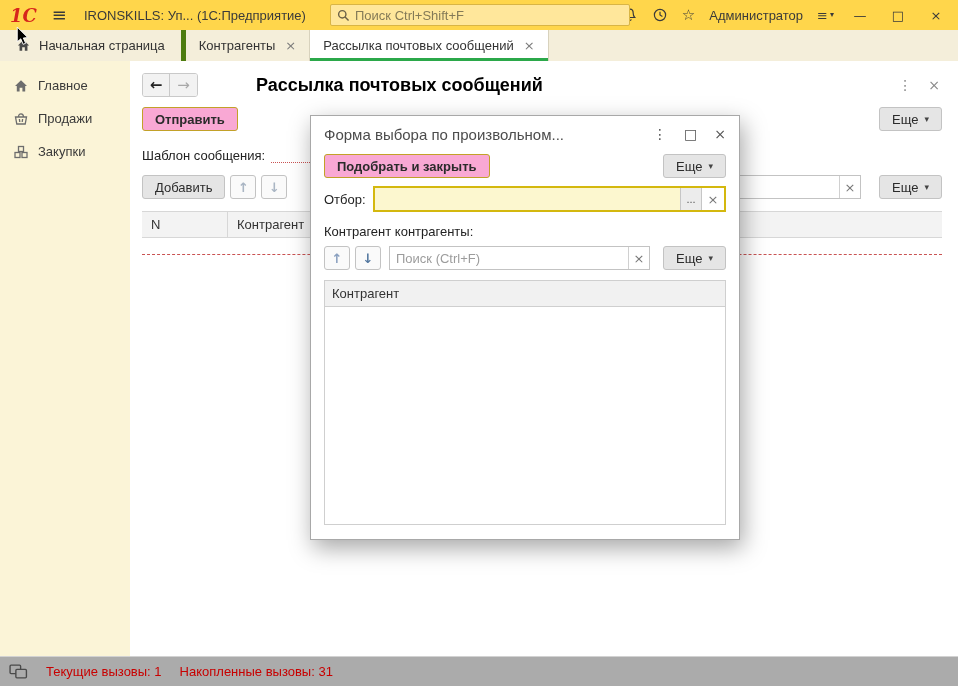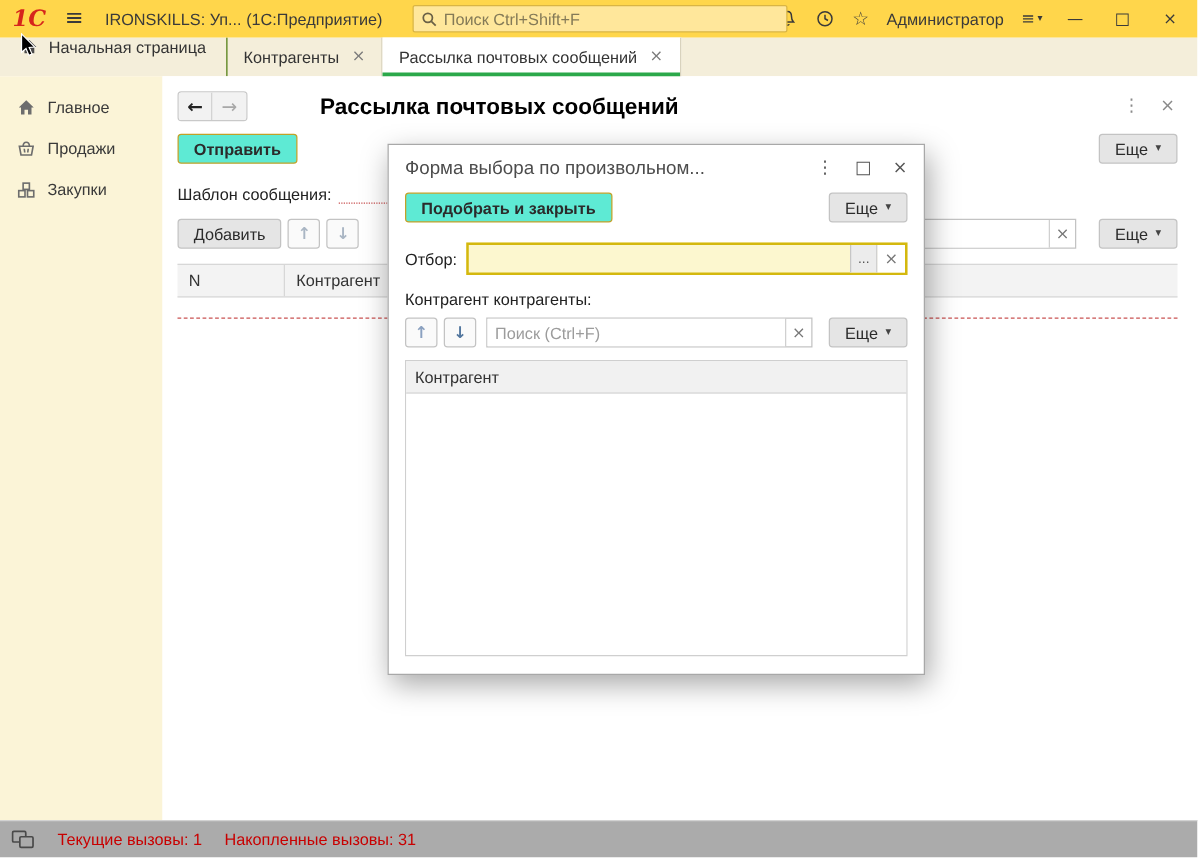--- a/index.html
+++ b/index.html
@@ -25,22 +25,22 @@
   .tb-search input::placeholder { color: #847a57; opacity: 1; }
   .tb-right { margin-left: auto; display: flex; align-items: center; gap: 14px; }
   .tb-right .glyph { color: #3a3a3a; font-size: 15px; }
   .user-name { color: #3a3a3a; }
   .svc { display: inline-flex; align-items: center; gap: 2px; color: #3a3a3a; }
   .svc .mini-caret { font-size: 8px; }
   .win-glyph { font-size: 13px; color: #3a3a3a; width: 24px; text-align: center; }
 
   
   .tabbar { height: 31px; background: #f4eeda; display: flex; align-items: stretch; }
-  .home-tab { display: flex; gap: 8px; padding: 0 16px;
-              border-right: 1px solid #4d7c0f; color: #333; }
+  .home-tab { display: flex; align-items: center; gap: 8px; padding: 0 16px;
+              border-right: 5px solid #4d7c0f; color: #333; }
   .tab { display: flex; align-items: center; gap: 10px; padding: 0 13px;
          border-right: 1px solid #d8d2bd; position: relative; color: #333; }
   .tab.active { background: #fff; }
   .tab.active::after { content: ""; position: absolute; left: 0; right: 0; bottom: 0;
                        height: 3px; background: #2ba84a; }
   .tab-close { color: #7b7b7b; font-size: 13px; }
 
   
   .middle { display: flex; height: 595px; }
   .sidebar { width: 130px; background: #fbf4d7; padding-top: 8px; flex-shrink: 0; }
@@ -57,21 +57,21 @@
   .nav-btn.back { color: #222; border-right: 1px solid #c9c9c9; font-weight: bold; }
   .nav-btn.fwd { color: #a8a8a8; }
   .page-title { margin-left: 58px; font-size: 18px; font-weight: bold; color: #000; }
   .corner { margin-left: auto; display: flex; gap: 16px; color: #8a8a8a;
             font-size: 14px; padding-right: 2px; }
 
   .btn { display: inline-flex; align-items: center; gap: 6px; height: 24px;
          padding: 0 12px; background: #e5e5e5; border: 1px solid #c3c3c3;
          border-radius: 3px; color: #2b2b2b; }
   .btn .caret { font-size: 9px; color: #444; }
-  .btn-yellow { background: #5eead4; border-color: #c2a128; font-weight: bold; text-align: center; }
+  .btn-yellow { background: #f9a8d4; border-color: #c2a128; font-weight: bold; text-align: center; }
 
   .toolbar-row { display: flex; margin-top: 8px; }
   .toolbar-row .more { margin-left: auto; }
 
   .template-row { display: flex; align-items: flex-end; margin-top: 12px; height: 20px; }
   .template-row label { color: #222; }
   .template-field { width: 215px; height: 18px; margin-left: 6px;
                     border-bottom: 1px dotted #c95353; }
 
   .add-row { display: flex; align-items: center; gap: 5px; margin-top: 12px; }
@@ -111,21 +111,21 @@
            background: #fff; border: 1px solid #a8a8a8;
            box-shadow: 3px 8px 22px rgba(0,0,0,0.35); z-index: 20;
            display: flex; flex-direction: column; }
   .modal-head { display: flex; align-items: center; height: 36px; padding: 0 13px; }
   .modal-title { font-size: 15px; color: #4c4c4c; flex: 1; white-space: nowrap;
                  overflow: hidden; }
   .mh { color: #555; margin-left: 17px; font-size: 14px; }
   .modal-toolbar { display: flex; padding: 0 13px; margin-top: 2px; }
   .modal-toolbar .more { margin-left: auto; }
   .filter-row { display: flex; align-items: center; gap: 7px; padding: 0 13px;
-                margin-top: 16px; }
+                margin-top: 8px; }
   .filter-row label { color: #222; }
   .filter-group { flex: 1; display: flex; align-items: stretch; height: 26px;
                   border: 2px solid #d4b80e; background: #fcf7cf; }
   .filter-text { flex: 1; }
   .seg { width: 22px; display: flex; align-items: center; justify-content: center;
          font-size: 11px; color: #555; }
   .seg.dots { background: #ececec; border-left: 1px solid #c6c6c6;
               border-right: 1px solid #c6c6c6; }
   .seg.clear { background: #fff; color: #777; font-size: 13px; }
   .selected-label { padding: 0 13px; margin-top: 12px; color: #222; }

